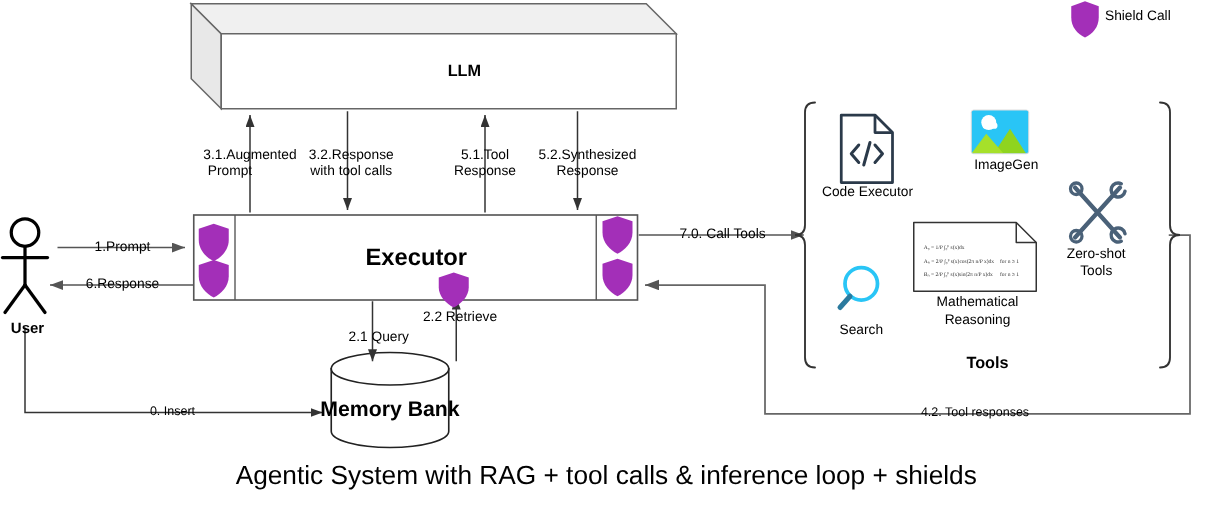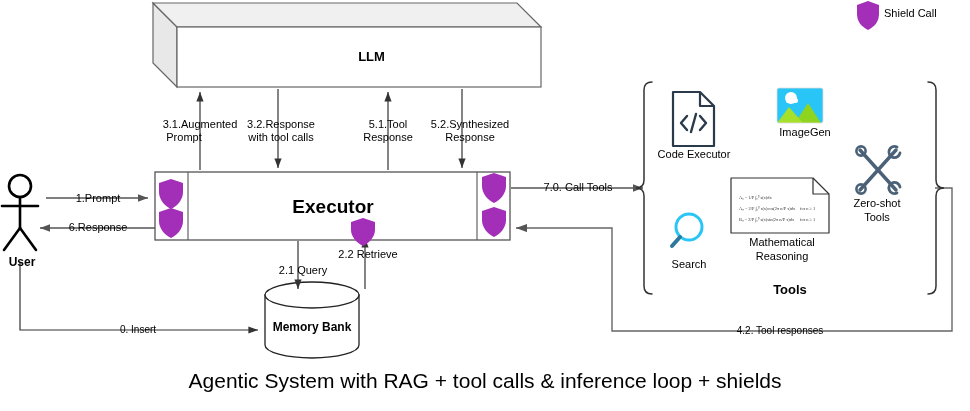--- a/index.html
+++ b/index.html
@@ -144,21 +144,21 @@
     <path d="M482,177 l12,-4 l12,4 v9 c0,8 -6,14 -12,17 c-6,-3 -12,-9 -12,-17 z"></path>
     <path d="M482,211 l12,-4 l12,4 v9 c0,8 -6,14 -12,17 c-6,-3 -12,-9 -12,-17 z"></path>
     <path d="M857,5 l11,-4 l11,4 v9 c0,8 -5,13 -11,16 c-6,-3 -11,-8 -11,-16 z"></path>
   </g>
 </svg>
 
 <div class="lbl c bold" style="left:359px;top:50px;font-size:13px;padding-left:25px;">LLM</div>
 
 <div class="lbl c bold" style="left:333px;top:200px;font-size:19px;">Executor</div>
 
-<div class="lbl c bold" style="left:312px;top:321px;font-size:12px;">Memory Bank</div>
+<div class="lbl c bold" style="left:312px;top:321px;font-size:17px;">Memory Bank</div>
 
 <div class="lbl c bold" style="left:22px;top:256px;font-size:12px;">User</div>
 
 <div class="lbl c bold" style="left:790px;top:283px;font-size:13px;">Tools</div>
 
 <div class="lbl" style="left:884px;top:7px;font-size:11px;">Shield Call</div>
 
 <div class="lbl c" style="left:200px;top:118px;">3.1.Augmented</div>
 <div class="lbl c" style="left:184px;top:131px;">Prompt</div>
 

